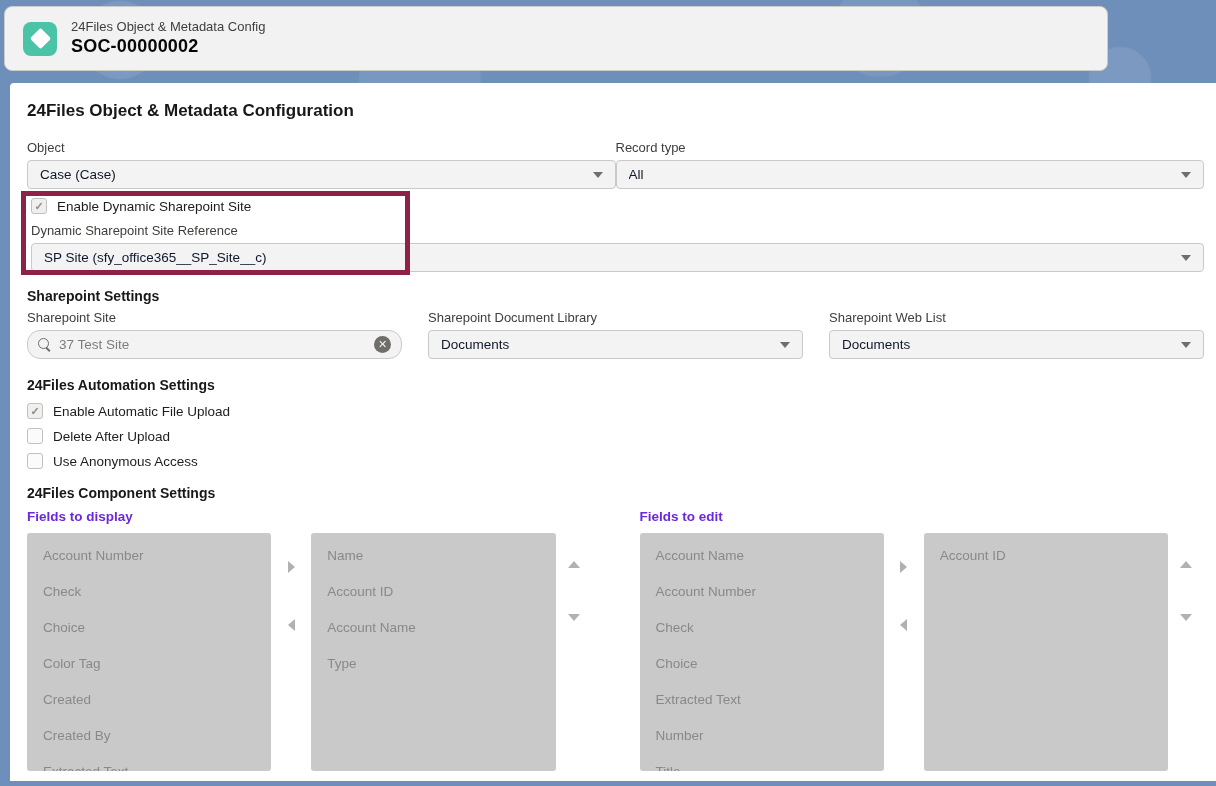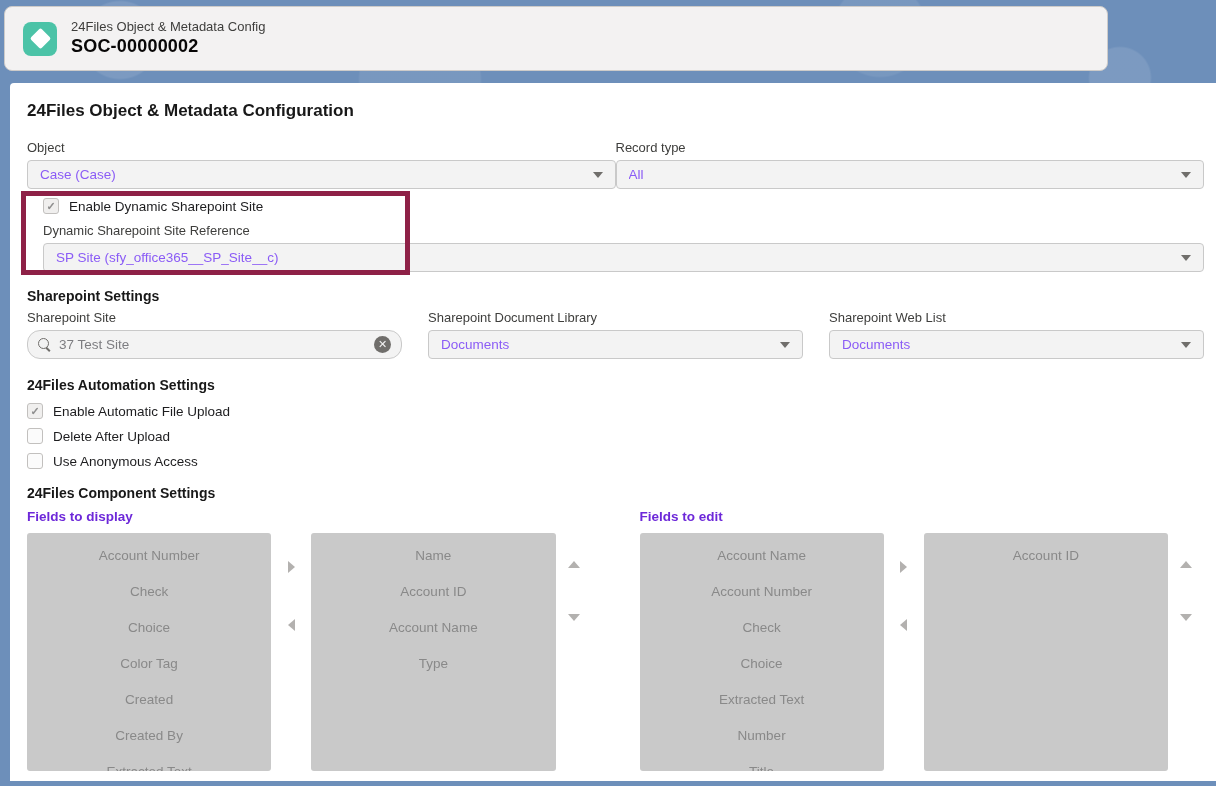--- a/index.html
+++ b/index.html
@@ -38,21 +38,21 @@
     background: #ffffff; border-radius: 4px 4px 0 0; padding: 18px 16px 0 17px;
   }
   .page-title { font-size: 17px; font-weight: bold; color: #181818; margin-bottom: 19px; }
 
   .field-label { font-size: 13px; color: #3e3e3c; margin-bottom: 5px; display: block; }
   .section-title { font-size: 14px; font-weight: bold; color: #181818; }
 
   
   .select, .search-input {
     height: 29px; background: #f3f3f3; border: 1px solid #c9c9c9; border-radius: 4px;
-    display: flex; align-items: center; padding: 0 12px; font-size: 13.5px; color: #8b5cf6;
+    display: flex; align-items: center; padding: 0 12px; font-size: 13.5px; color: #0f172a;
     width: 100%;
   }
   .select .sel-text { flex: 1; white-space: nowrap; overflow: hidden; }
   .chevron-down {
     width: 0; height: 0; border-left: 5px solid transparent; border-right: 5px solid transparent;
     border-top: 6px solid #706e6b; margin-left: 8px; flex: 0 0 auto;
   }
   .search-input { border-radius: 13px; background: #f3f3f3; color: #7d7d81; padding: 0 10px; }
   .search-input .query { flex: 1; margin-left: 8px; }
   .clear-btn {
@@ -79,29 +79,29 @@
   .checkbox {
     width: 16px; height: 16px; border: 1px solid #c2c0be; border-radius: 3px;
     background: #fbfbfb; margin-right: 10px; flex: 0 0 16px;
     display: flex; align-items: center; justify-content: center;
   }
   .checkbox.checked { background: #f0efee; }
   .checkbox.checked::before { content: "✓"; font-size: 11px; color: #8f8f8f; font-weight: bold; }
   .cb-label { font-size: 13.5px; color: #1d1d1f; }
 
   
-  .dynamic-block { position: relative; padding: 9px 0 2px 16px; margin-bottom: 4px; }
+  .dynamic-block { position: relative; padding: 9px 0 2px 4px; margin-bottom: 4px; }
   .highlight-ring {
     position: absolute; left: -6px; top: 2px; width: 389px; height: 84px;
     border: 5px solid #8e2147; pointer-events: none; z-index: 5;
   }
 
   
   .dl-half { }
-  .dl-flex { display: flex; align-items: stretch; text-align: center; }
+  .dl-flex { display: flex; align-items: stretch; }
   .dl-list {
     flex: 1; height: 238px; background: #c9c9c9; border-radius: 3px;
     overflow: hidden; padding-top: 5px;
   }
   .dl-item {
     height: 36px; line-height: 36px; padding: 0 16px; font-size: 13.5px; color: #898989;
     white-space: nowrap; overflow: hidden;
   }
   .dl-arrows { width: 40px; display: flex; flex-direction: column; align-items: center; padding-top: 28px; }
   .dl-arrows .spacer { height: 46px; }

